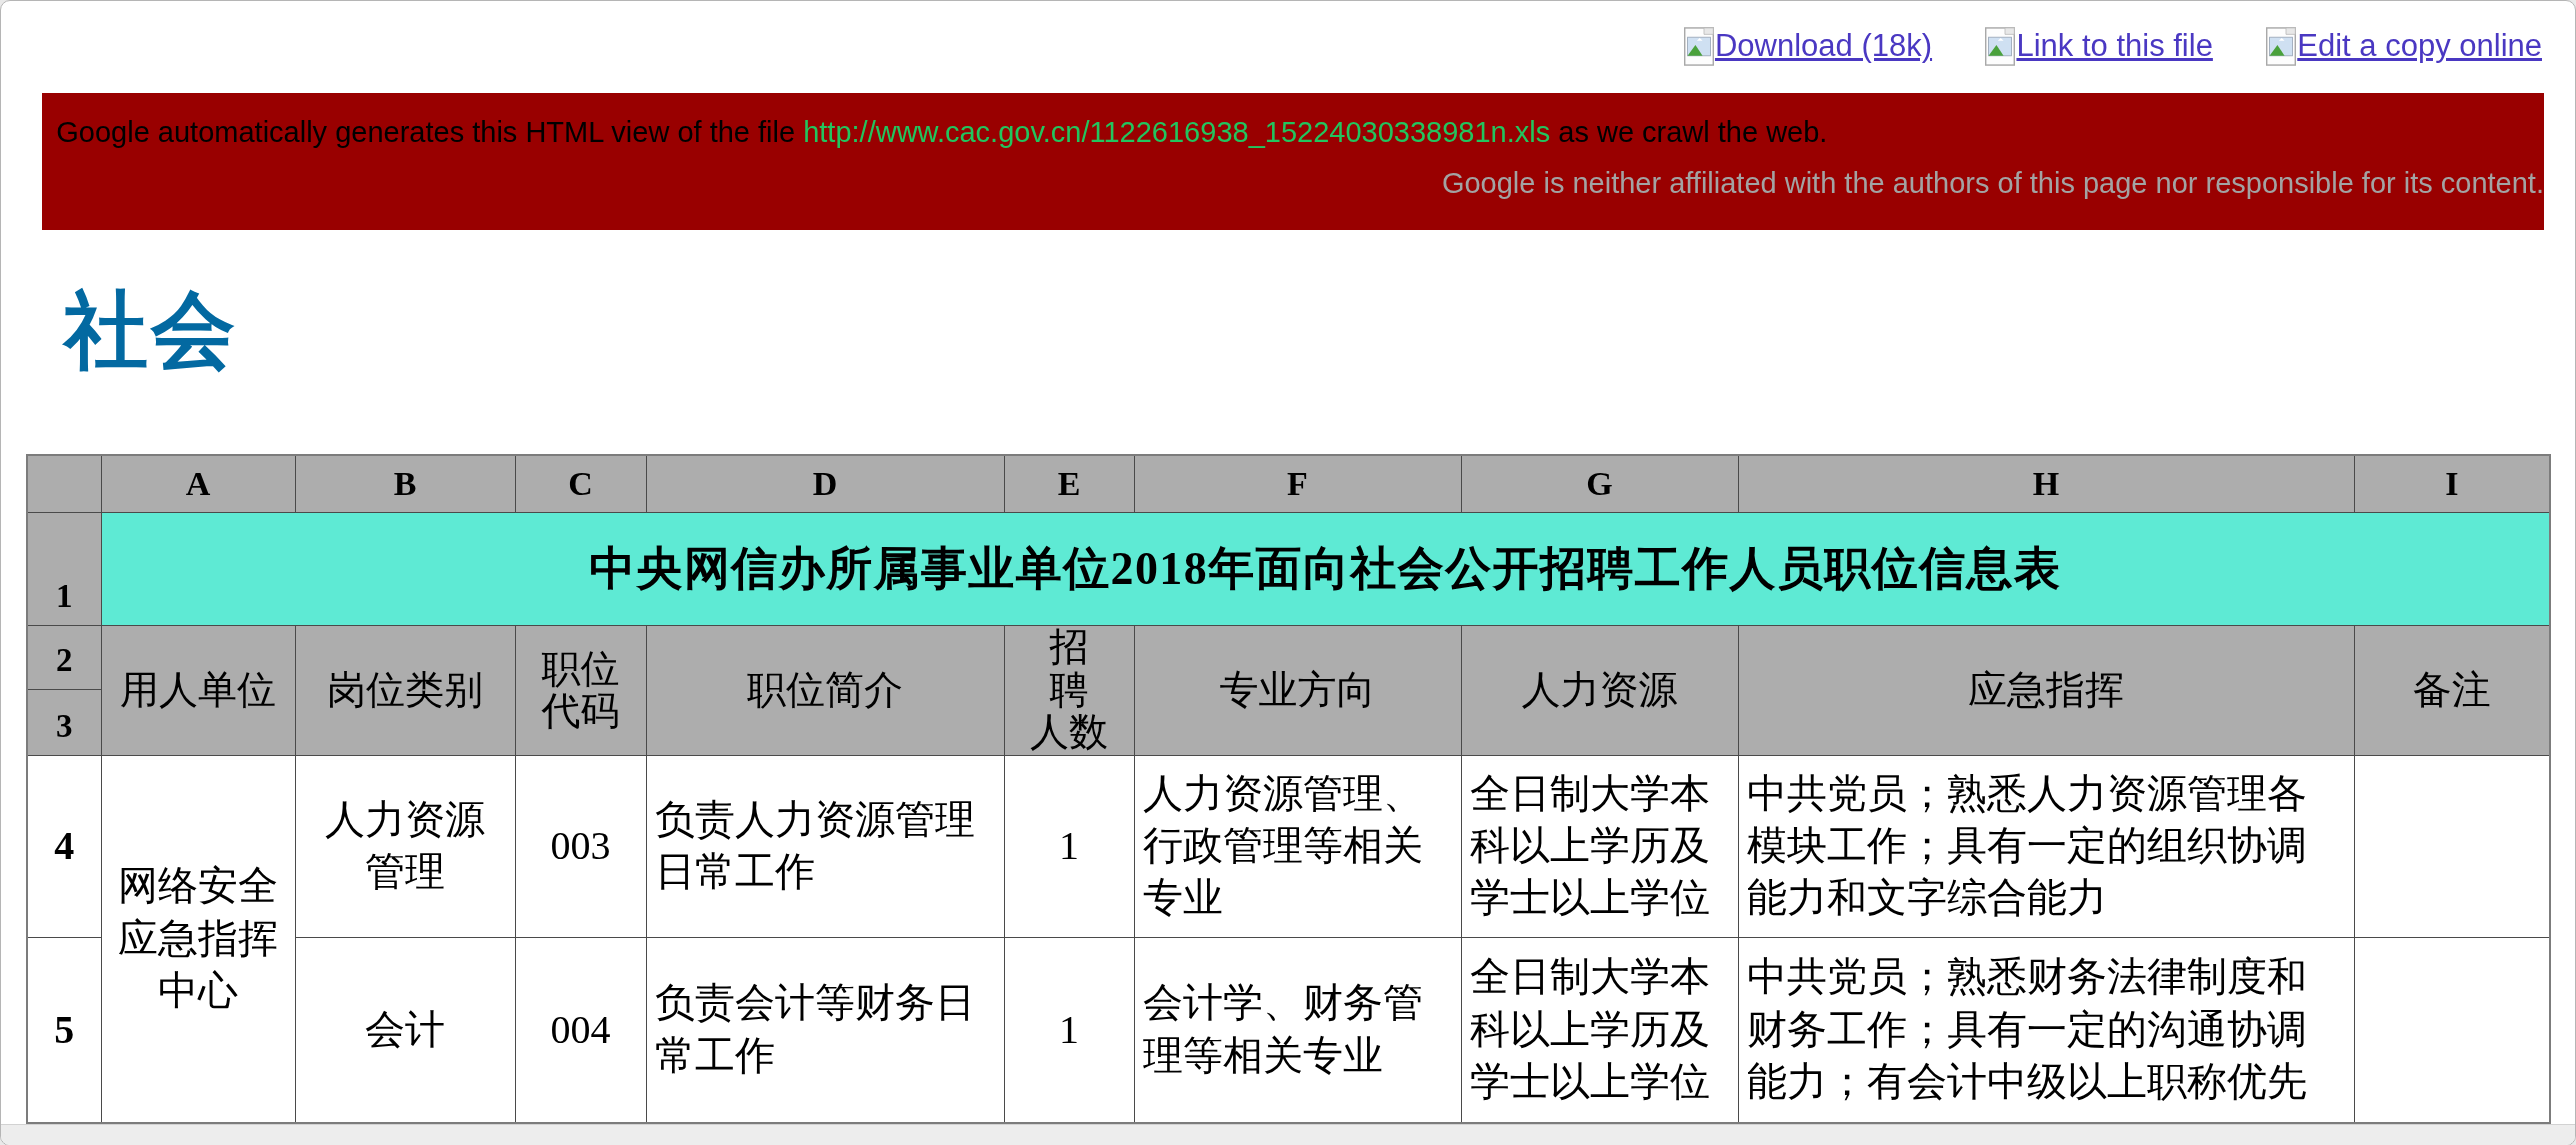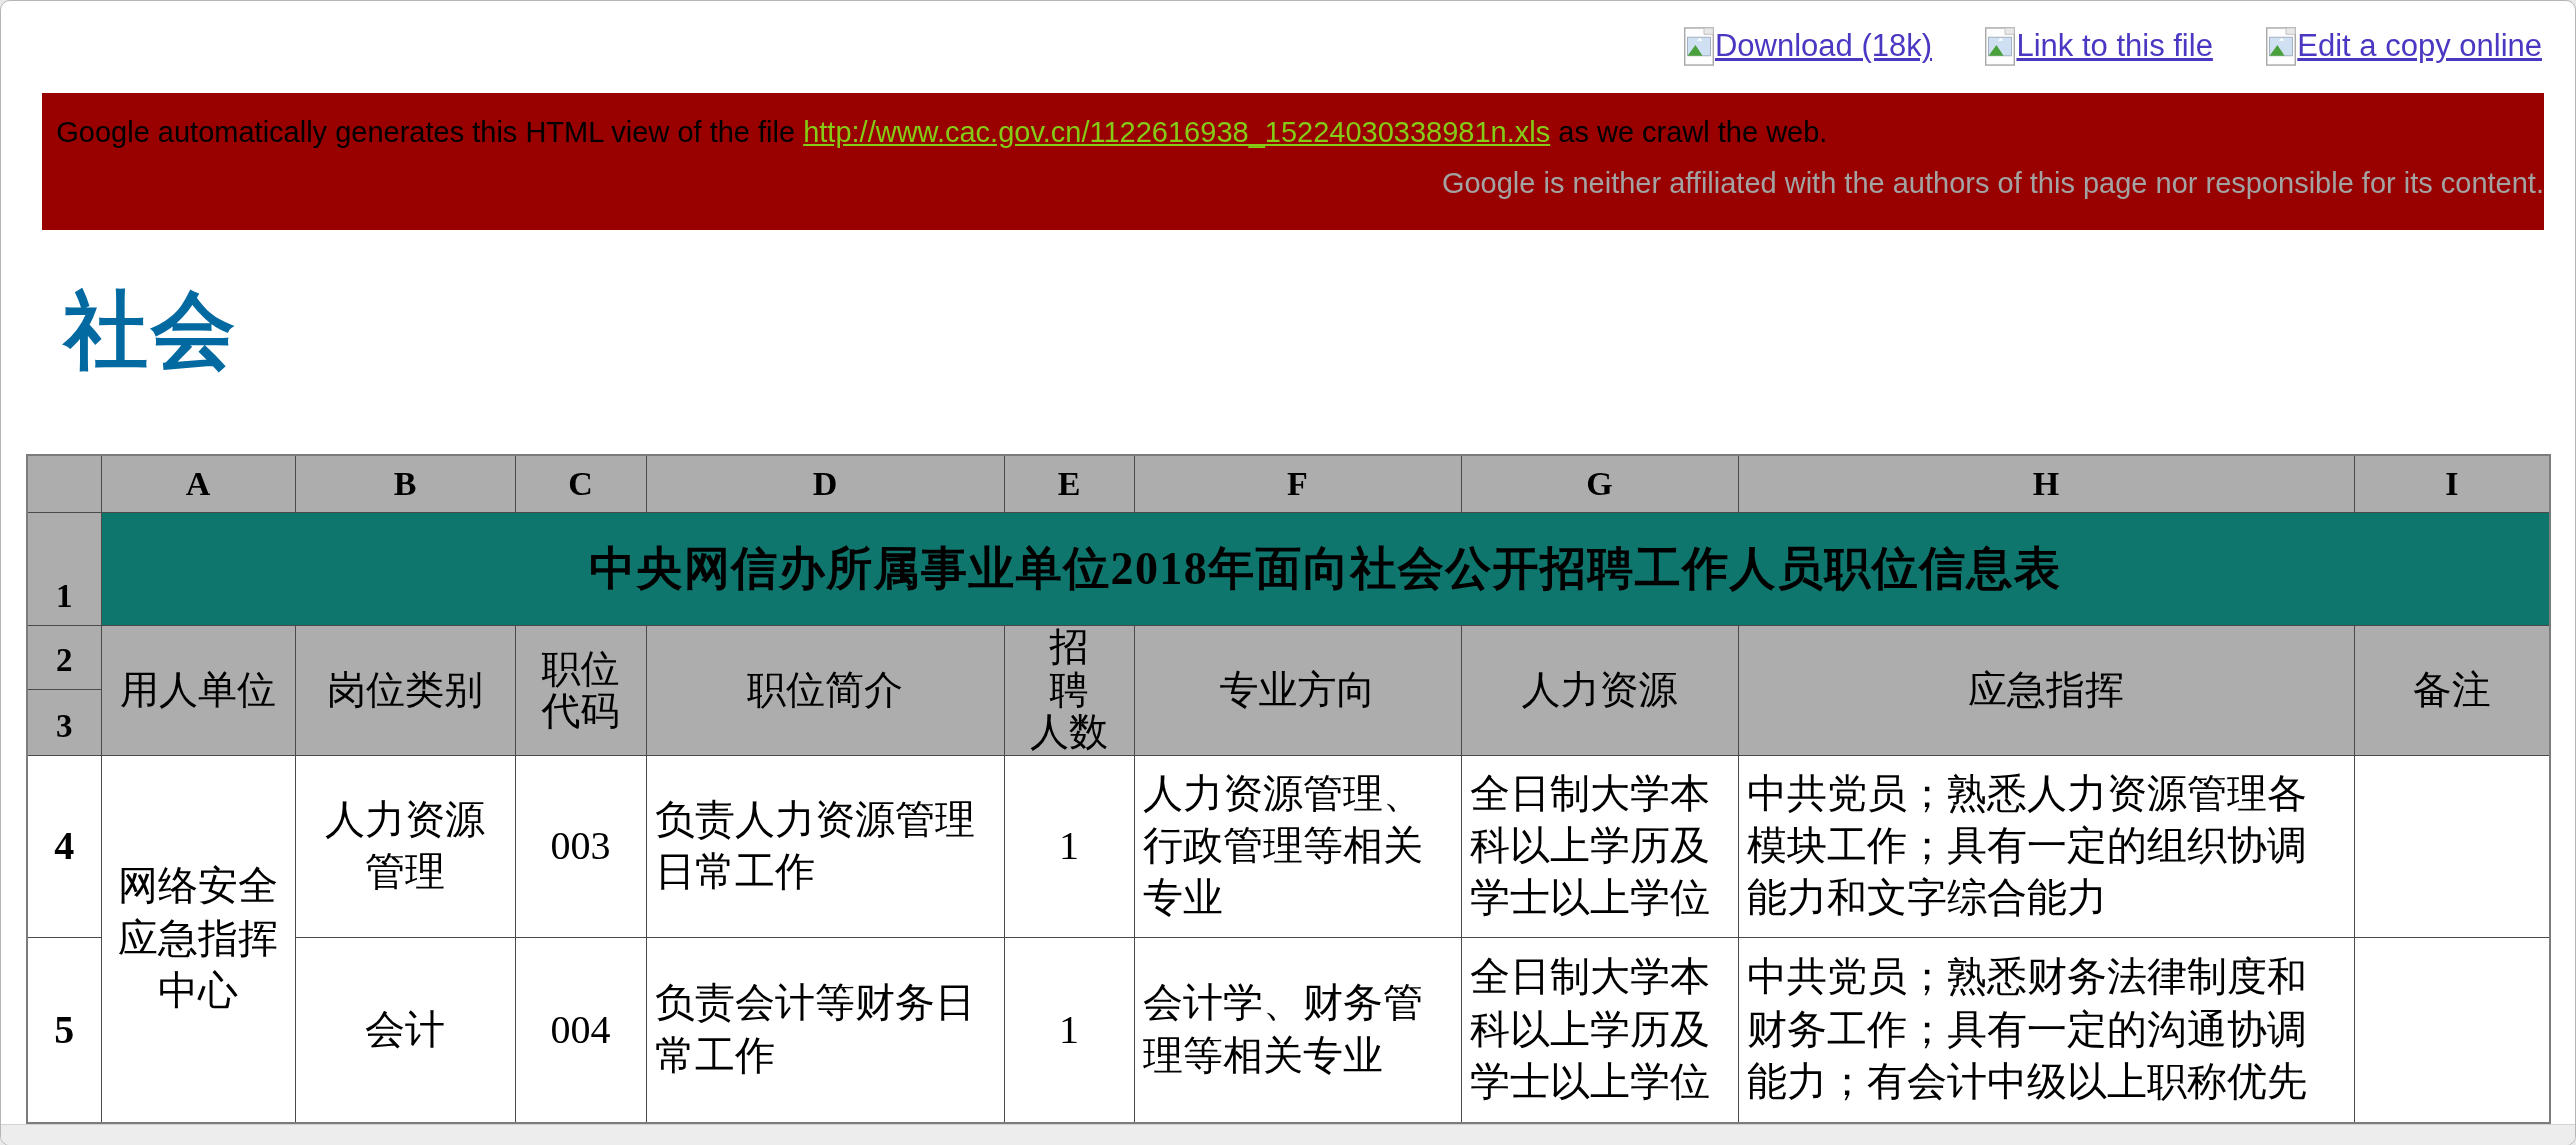--- a/index.html
+++ b/index.html
@@ -44,22 +44,21 @@
     padding: 21.5px 0 29px 0;
     font-size: 29px;
   }
   .banner .line1 {
     color: #000000;
     text-align: left;
     padding-left: 14.3px;
     line-height: 1.2;
   }
   .banner .line1 a {
-    color: #84cc16;
-    text-decoration: underline;
+    color: #22c55e;
     cursor: pointer;
   }
   .banner .line2 {
     margin-top: 17px;
     color: #a3a3a3;
     text-align: right;
     line-height: 1.2;
   }
 
   
@@ -92,21 +91,21 @@
     font-weight: bold;
   }
   tr.letters td { height: 57px; font-size: 34px; vertical-align: middle; }
   td.rownum {
     font-size: 33px;
     vertical-align: bottom;
     padding-bottom: 10px;
   }
   tr.titlerow { height: 113px; }
   td.title-cell {
-    background: #0f766e;
+    background: #5eead4;
     text-align: center;
     vertical-align: middle;
     font-size: 46px;
     font-weight: bold;
     letter-spacing: 1.4px;
   }
   tr.hdrrow1 { height: 64px; }
   tr.hdrrow2 { height: 66px; }
   td.hdr {
     background: #adadad;

